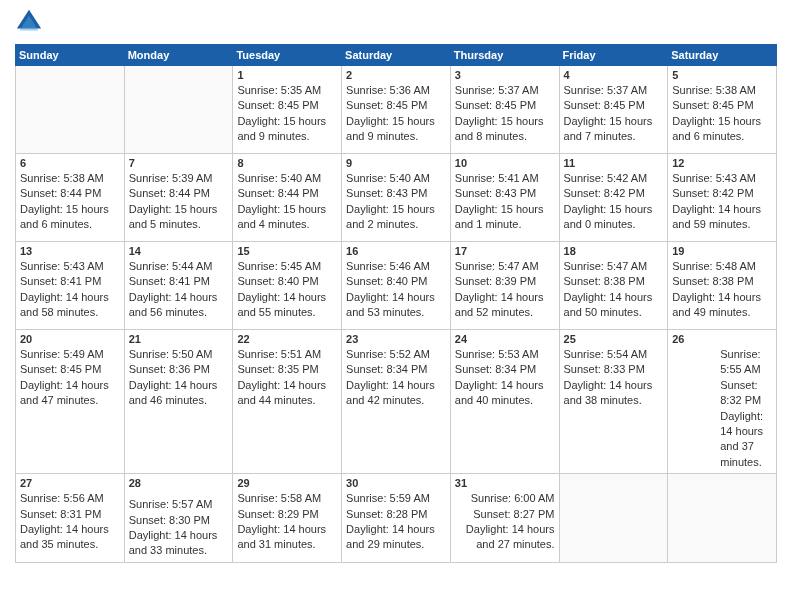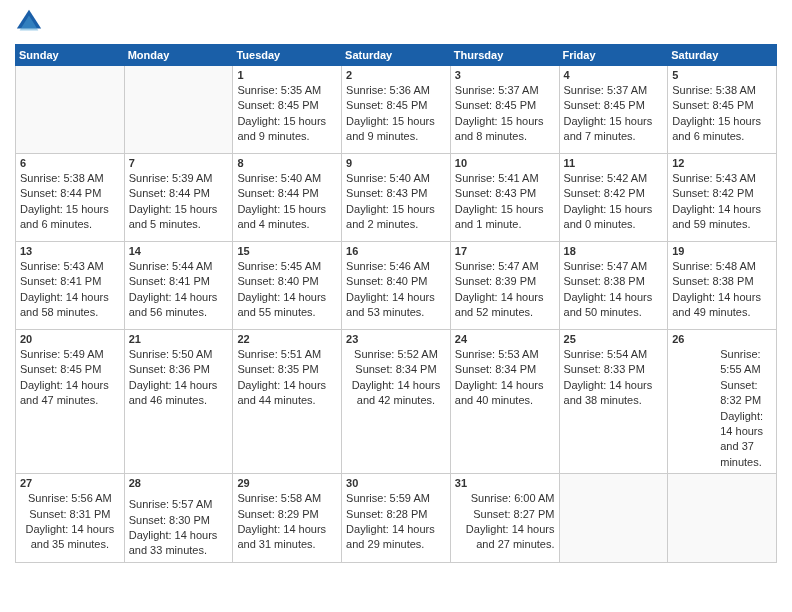--- a/index.html
+++ b/index.html
@@ -266,21 +266,21 @@
 Daylight: 14 hours and 46 minutes.</div>
           </td>
           <td>
             <span class="day-num">22</span>
             <div class="cell-text" style="white-space: pre-line;">Sunrise: 5:51 AM
 Sunset: 8:35 PM
 Daylight: 14 hours and 44 minutes.</div>
           </td>
           <td>
             <span class="day-num">23</span>
-            <div class="cell-text" style="white-space: pre-line; text-align: center;">Sunrise: 5:52 AM
+            <div class="cell-text" style="white-space: pre-line;">Sunrise: 5:52 AM
 Sunset: 8:34 PM
 Daylight: 14 hours and 42 minutes.</div>
           </td>
           <td>
             <span class="day-num">24</span>
             <div class="cell-text" style="white-space: pre-line;">Sunrise: 5:53 AM
 Sunset: 8:34 PM
 Daylight: 14 hours and 40 minutes.</div>
           </td>
           <td>
@@ -292,21 +292,21 @@
           <td>
             <span class="day-num">26</span>
             <div class="cell-text" style="white-space: pre-line; margin-left: 48px;">Sunrise: 5:55 AM
 Sunset: 8:32 PM
 Daylight: 14 hours and 37 minutes.</div>
           </td>
         </tr>
         <tr>
           <td>
             <span class="day-num">27</span>
-            <div class="cell-text" style="white-space: pre-line; text-align: center;">Sunrise: 5:56 AM
+            <div class="cell-text" style="white-space: pre-line;">Sunrise: 5:56 AM
 Sunset: 8:31 PM
 Daylight: 14 hours and 35 minutes.</div>
           </td>
           <td>
             <span class="day-num">28</span>
             <div class="cell-text" style="white-space: pre-line; margin-top: 8px;">Sunrise: 5:57 AM
 Sunset: 8:30 PM
 Daylight: 14 hours and 33 minutes.</div>
           </td>
           <td>

